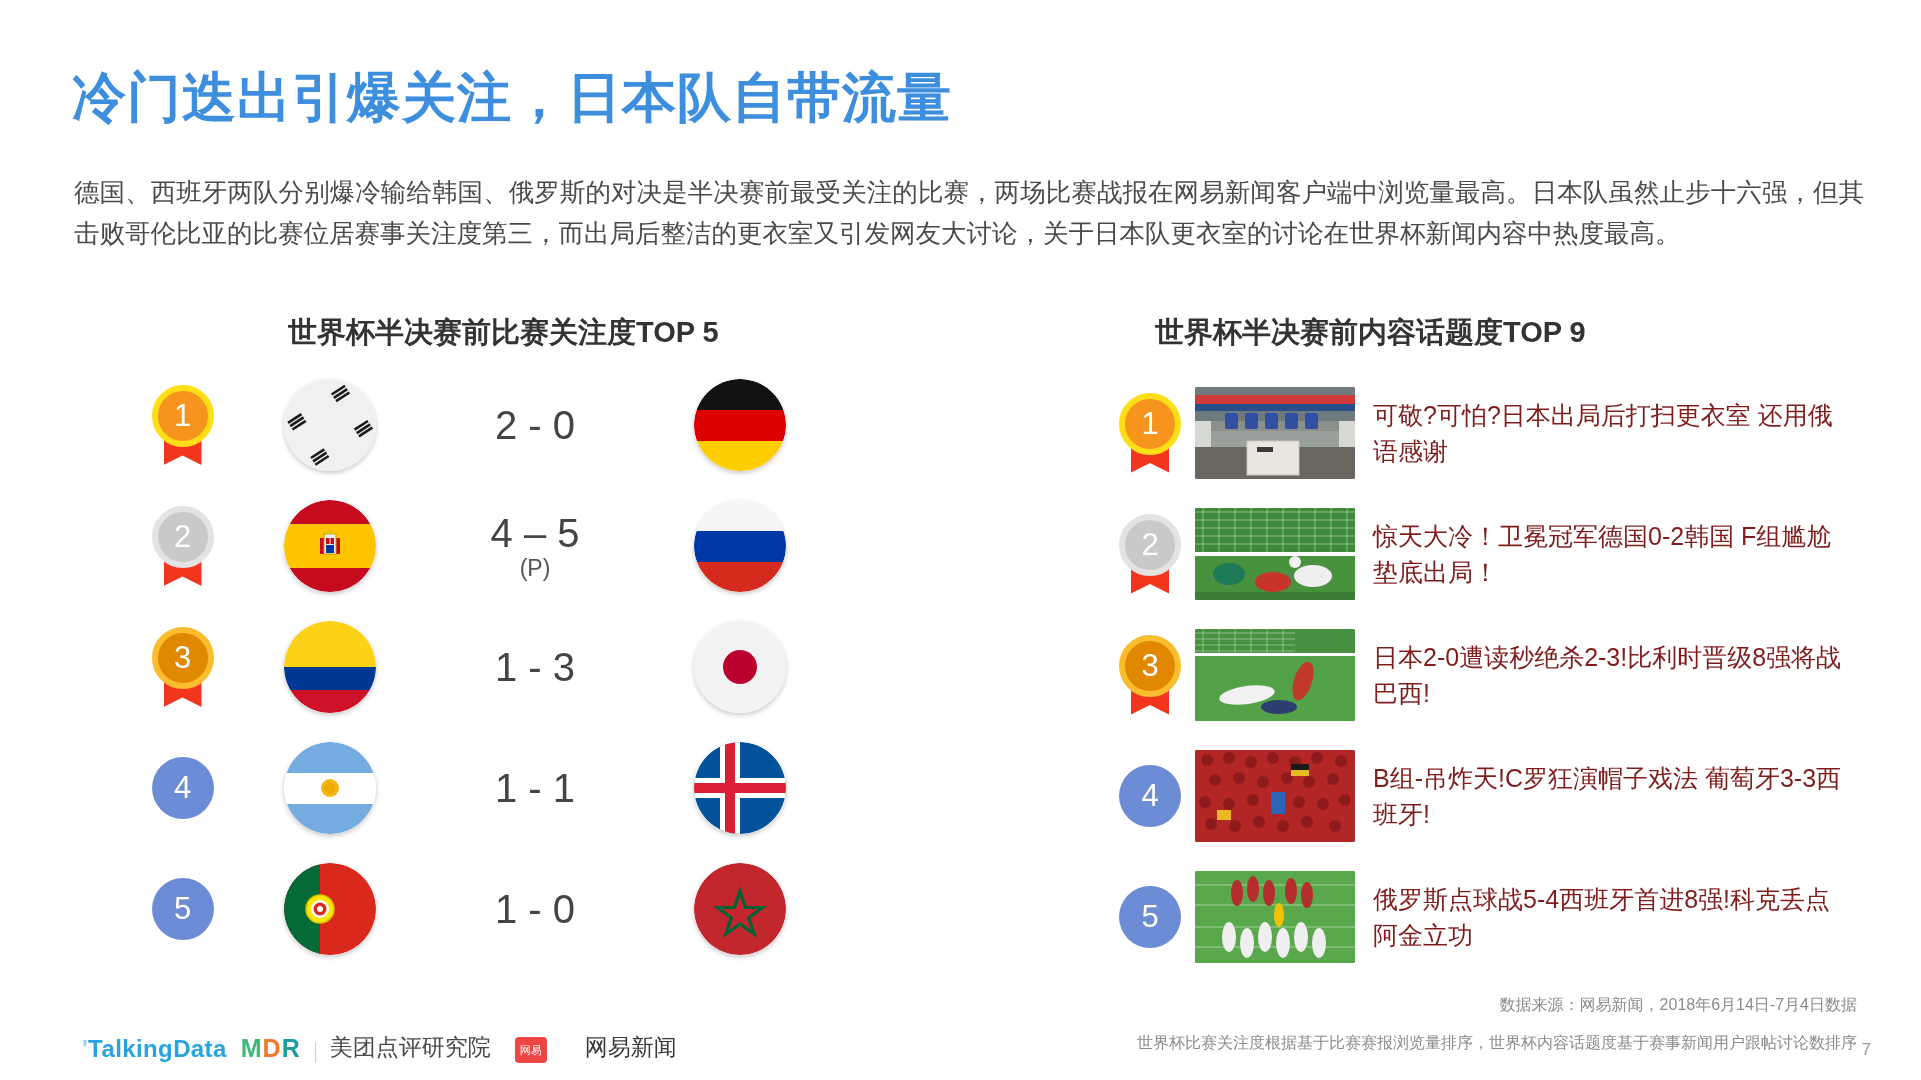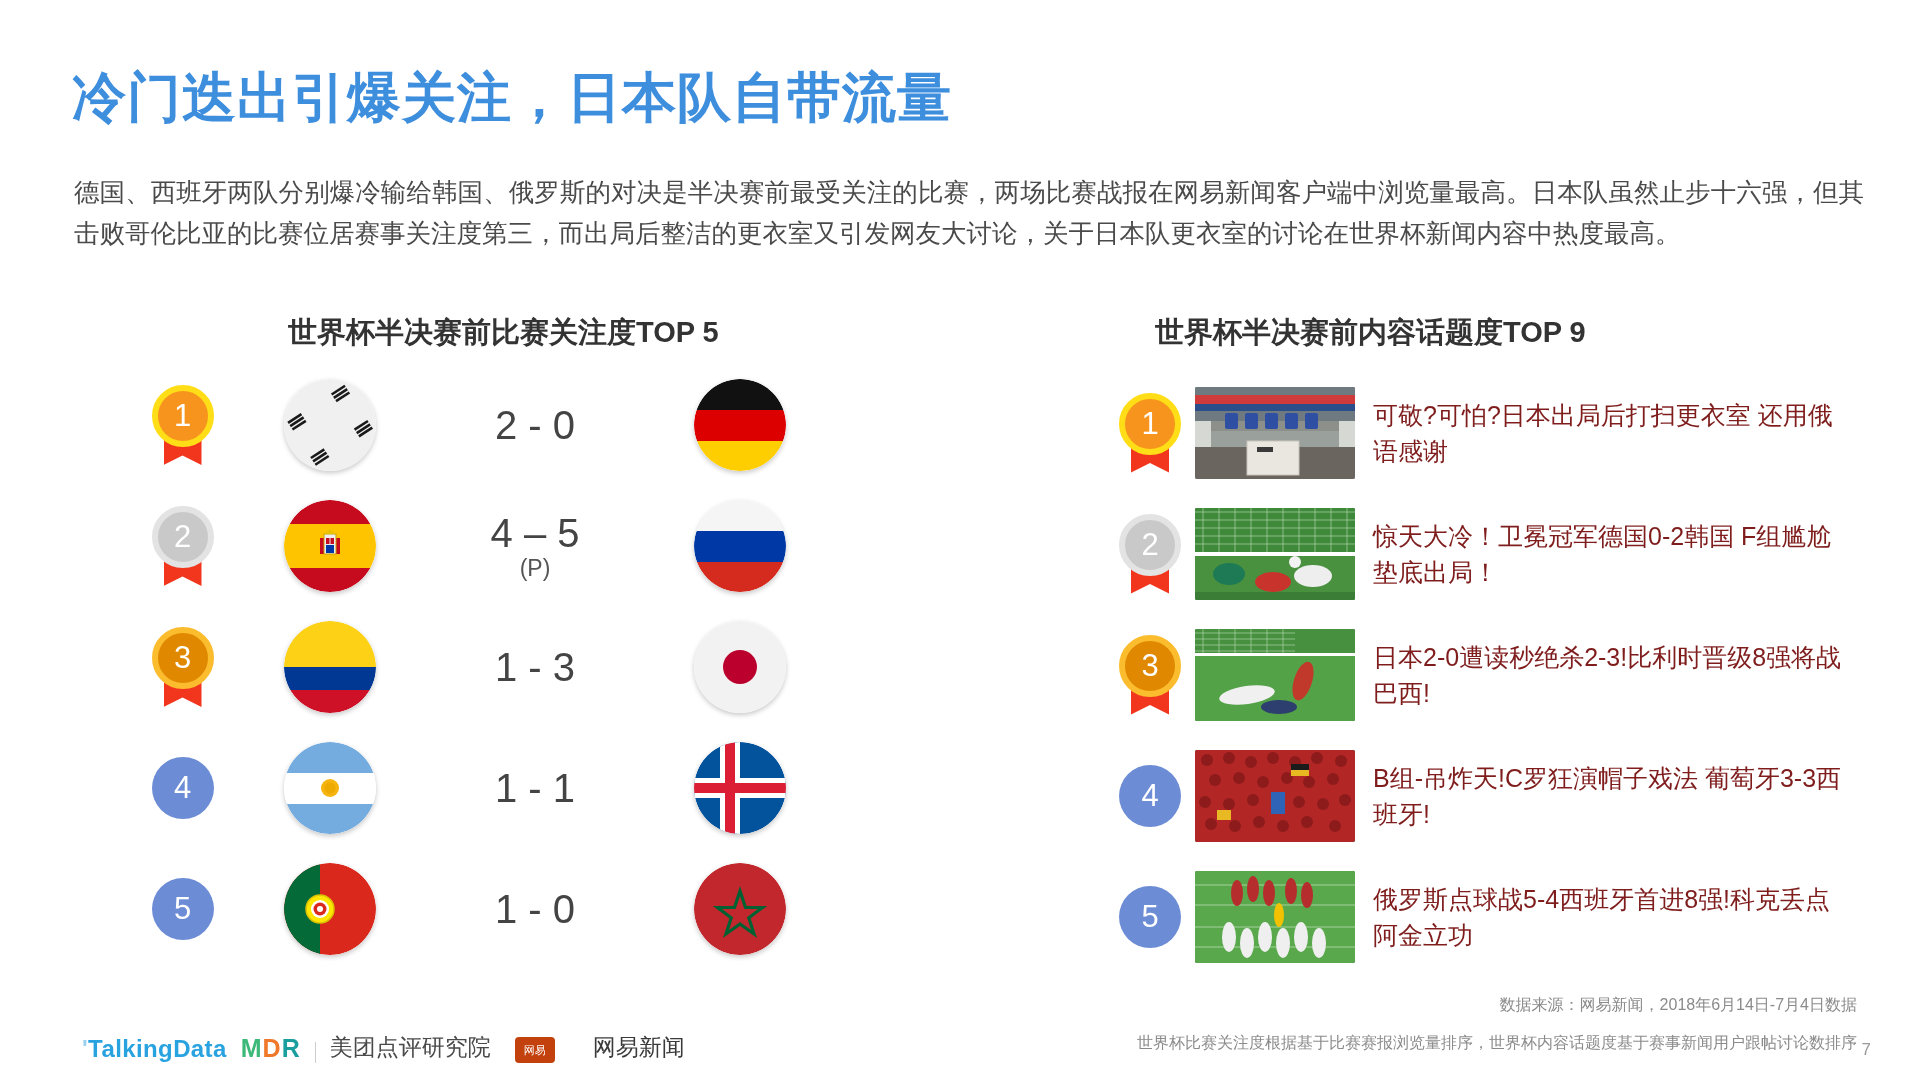--- a/index.html
+++ b/index.html
@@ -112,21 +112,21 @@
   .lg-td{font-size:24px;font-weight:bold;color:#29a3e0;letter-spacing:.4px;}
   .lg-td .dot{color:#9bd2ef;}
   .lg-mdr{font-size:25px;font-weight:bold;letter-spacing:1px;}
   .lg-mdr .m{color:#3cb878;}
   .lg-mdr .d{color:#f0782b;}
   .lg-mdr .r{color:#1b9e9e;}
   .lg-div{width:1px;height:21px;background:#cccccc;}
   .lg-mt{font-size:23px;color:#4a4a4a;}
   .lg-163{
     display:inline-flex;align-items:center;justify-content:center;
-    width:40px;height:26px;background:#c2410c;border-radius:4px;
+    width:32px;height:26px;background:#ef4444;border-radius:4px;
     color:#fff;font-size:11px;line-height:1;margin-left:10px;
   }
   .lg-news{font-size:23px;color:#3a3a3a;margin-left:24px;}
 </style>
 </head>
 <body>
 
 <div class="page">
 
   <div class="title">冷门迭出引爆关注，日本队自带流量</div>

